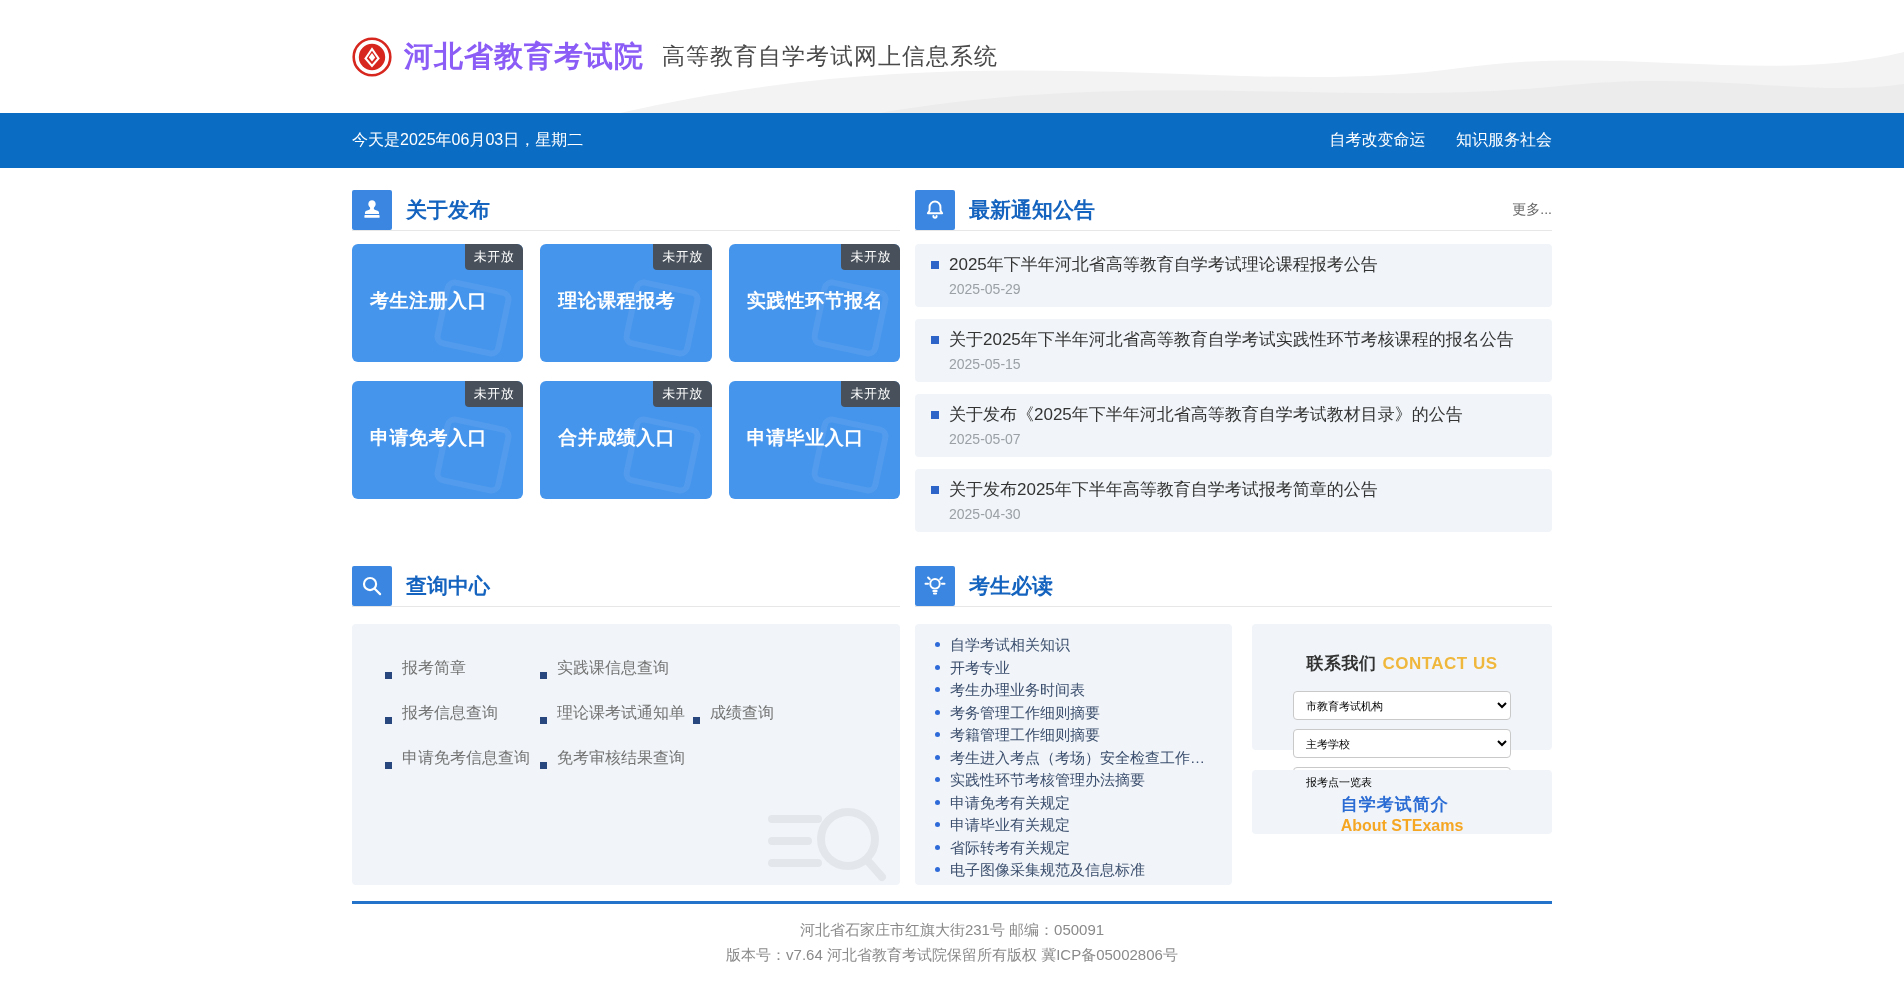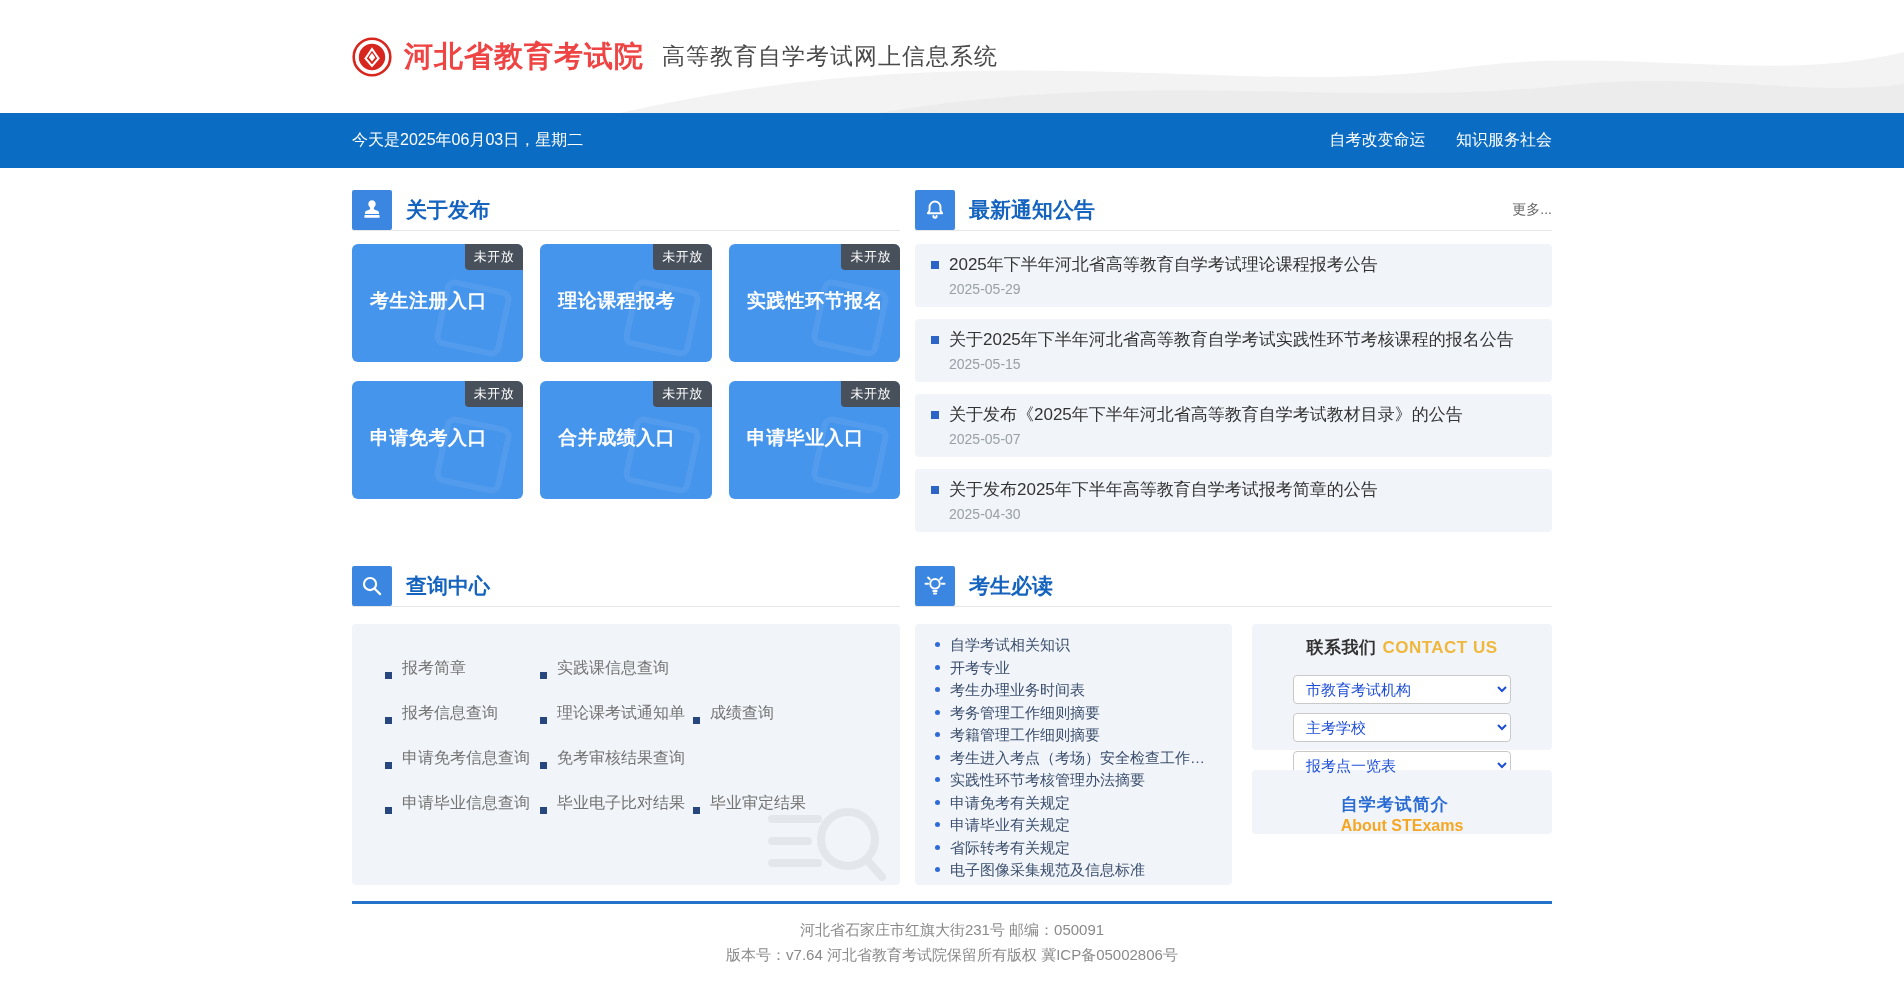--- a/index.html
+++ b/index.html
@@ -8,21 +8,21 @@
     font-family:"Liberation Sans","DejaVu Sans",sans-serif;
     overflow:hidden;
   }
   .wrap { width:1200px; margin:0 auto; }
 
   
   .header { height:113px; position:relative; background:#fff; overflow:hidden; }
   .header-wave { position:absolute; left:0; bottom:0; width:1904px; height:113px; pointer-events:none; }
   .header-inner { position:relative; height:113px; display:flex; align-items:center; gap:12px; }
   .logo { width:40px; height:40px; flex:0 0 auto; }
-  .site-name { font-size:29px; font-weight:bold; color:#ef4444; letter-spacing:1px; }
+  .site-name { font-size:29px; font-weight:bold; color:#8b5cf6; letter-spacing:1px; }
   .system-name { font-size:23px; color:#4a4a4a; margin-left:6px; letter-spacing:1px; }
 
   
   .topbar { height:55px; background:#0b6cc3; }
   .topbar-inner { height:55px; display:flex; align-items:center; justify-content:space-between; color:#fff; font-size:16px; }
   .slogans span { margin-left:26px; }
 
   
   .row { display:flex; gap:15px; }
   .col-left { width:548px; flex:0 0 auto; }
@@ -60,24 +60,24 @@
 
   
   .row2-right { display:flex; gap:20px; }
   .readings-col { width:317px; flex:0 0 auto; }
   .stack-col { width:300px; flex:0 0 auto; }
   .readings-panel { height:261px; padding:13px 8px 0 20px; }
   .reading-item { display:flex; align-items:center; gap:10px; font-size:15px; color:#3c4f6e; margin-bottom:7px; cursor:pointer; line-height:15.5px; }
   .dot-bullet { width:5px; height:5px; border-radius:50%; background:#2f6bd8; flex:0 0 auto; }
 
   
-  .contact-panel { height:126px; padding-top:12px; text-align:center; }
+  .contact-panel { height:126px; padding-top:28px; text-align:center; }
   .contact-title { font-size:17px; font-weight:bold; color:#333; margin-bottom:16px; letter-spacing:.5px; }
   .contact-title .en { color:#f0b73d; margin-left:6px; }
-  .contact-select { display:block; width:218px; height:29px; margin:0 auto 9px auto; border:1px solid #c9c9c9; border-radius:4px; background:#fff; font-size:15px; color:#1d4ed8; padding:0 8px; font-family:"Liberation Sans","DejaVu Sans",sans-serif; }
+  .contact-select { display:block; width:218px; height:29px; margin:0 auto 9px auto; border:1px solid #c9c9c9; border-radius:4px; background:#fff; font-size:11px; color:#000000; padding:0 8px; font-family:"Liberation Sans","DejaVu Sans",sans-serif; }
 
   
   .intro-panel { height:64px; margin-top:20px; display:flex; align-items:center; justify-content:center; gap:24px; cursor:pointer;flex-direction:column; }
   .intro-text .zh { font-size:17px; font-weight:bold; color:#2b6cd4; letter-spacing:1px; }
   .intro-text .en { font-size:16px; font-weight:bold; color:#f5a623; margin-top:1px; }
 
   
   .footer-sep { width:1200px; margin:16px auto 0 auto; border-top:3px solid #2273c9; }
   .footer-text { text-align:center; margin-top:13px; font-size:15px; color:#8a8a8a; line-height:25px; }
 </style>
@@ -237,34 +237,20 @@
         <div class="qrow">
           <span class="qlink">
               <span class="qbullet"></span>
               <span>申请免考信息查询</span>
             </span>
           <span class="qlink">
               <span class="qbullet"></span>
               <span>免考审核结果查询</span>
             </span>
         </div>
-        <div class="qrow">
-          <span class="qlink">
-              <span class="qbullet"></span>
-              <span>申请毕业信息查询</span>
-            </span>
-          <span class="qlink">
-              <span class="qbullet"></span>
-              <span>毕业电子比对结果</span>
-            </span>
-          <span class="qlink">
-              <span class="qbullet"></span>
-              <span>毕业审定结果</span>
-            </span>
-        </div>
         <svg class="query-watermark" width="126" height="92" viewBox="0 0 126 92" fill="none" stroke="#e3e7ec" stroke-width="8" stroke-linecap="round">
           <line x1="10" y1="28" x2="56" y2="28"></line>
           <line x1="10" y1="50" x2="46" y2="50"></line>
           <line x1="10" y1="72" x2="56" y2="72"></line>
           <circle cx="86" cy="48" r="27"></circle>
           <line x1="105" y1="69" x2="120" y2="86"></line>
         </svg>
       </div>
     </div>
 

